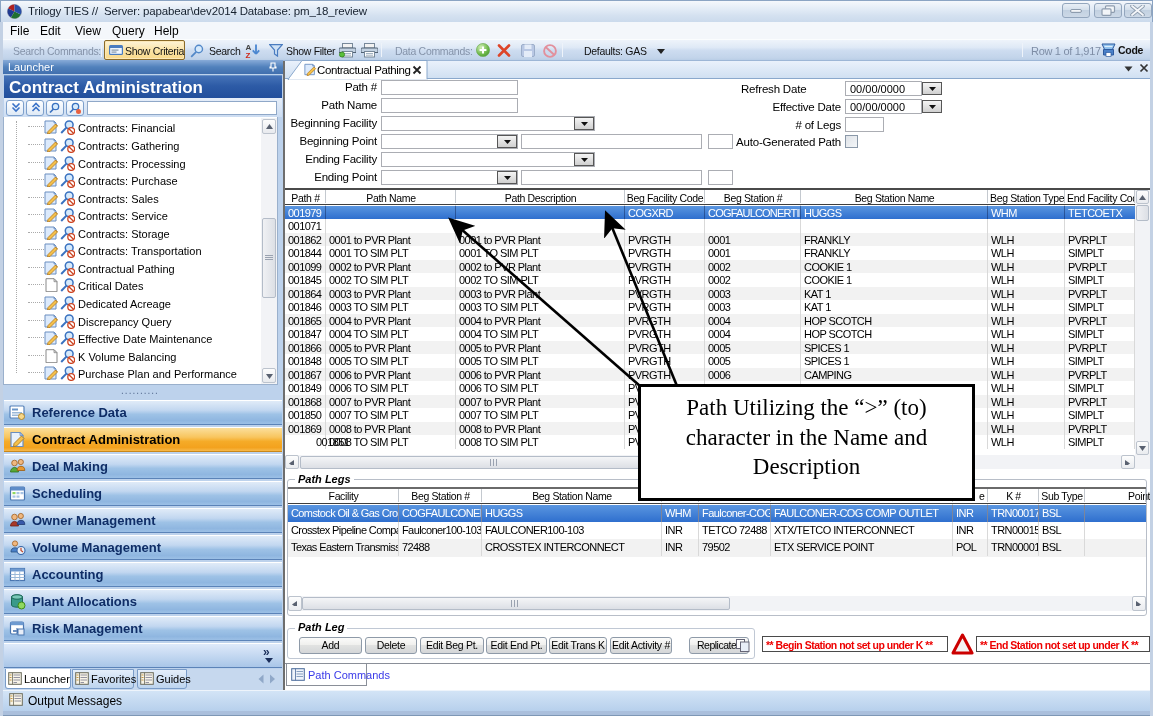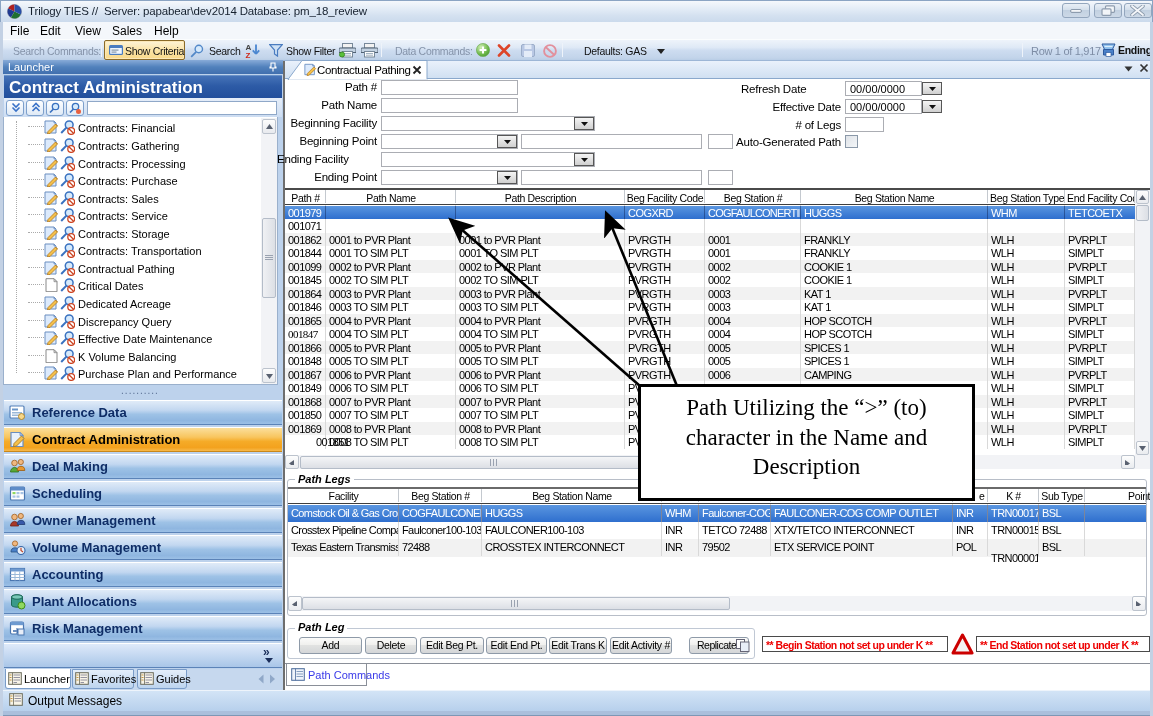--- a/index.html
+++ b/index.html
@@ -37,21 +37,21 @@
   </svg>
 <svg class="a" style="left:1130px;top:5px" width="15" height="11" viewBox="0 0 15 11">
     <path d="M2 1 L13 10 M13 1 L2 10" stroke="#8d9cae" stroke-width="3.6" stroke-linecap="round"></path>
     <path d="M2 1 L13 10 M13 1 L2 10" stroke="#f4f6f9" stroke-width="1.8" stroke-linecap="round"></path>
   </svg>
 
 <div class="a" style="left:1px;top:22px;width:1151px;height:17px;background:#f4f7fb;border-left:2px solid #bccee6;border-right:2px solid #bccee6"></div>
 <div class="a" style="left:10px;top:24px;font-size:12px;color:#000">File</div>
 <div class="a" style="left:40px;top:24px;font-size:12px;color:#000">Edit</div>
 <div class="a" style="left:75px;top:24px;font-size:12px;color:#000">View</div>
-<div class="a" style="left:112px;top:24px;font-size:12px;color:#000">Sales</div>
+<div class="a" style="left:112px;top:24px;font-size:12px;color:#000">Query</div>
 <div class="a" style="left:154px;top:24px;font-size:12px;color:#000">Help</div>
 
 <div class="a" style="left:1px;top:39px;width:1151px;height:22px;background:linear-gradient(#f0f5fb,#dfe9f6 40%,#cddcf0 55%,#c2d4ea 90%,#b9cde6);border-left:2px solid #bccee6;border-right:2px solid #bccee6;border-bottom:1px solid #9db6d6"></div>
 <div class="a" style="left:3px;top:39px;width:1147px;height:1px;background:#fbfdfe"></div>
 <div class="tbtext" style="left:13px;top:45px">Search Commands:</div>
 <div class="tbsep" style="left:101px;top:43px"></div>
 <div class="a" style="left:104px;top:40px;width:81px;height:20px;background:linear-gradient(#fdf4d9,#fbe4a7 50%,#f9d98a);border:1px solid #8a6a28;border-radius:2px;box-shadow:inset 0 0 0 1px #fce8b8"></div>
 <svg class="a" style="left:109px;top:45px" width="14" height="10" viewBox="0 0 14 10">
     <rect x="0" y="0" width="14" height="10" rx="1.5" fill="#4a7cc0"></rect>
     <rect x="1.2" y="3" width="11.6" height="5.8" fill="#eef5fd"></rect>
@@ -120,21 +120,21 @@
     <path d="M0 0 h8 l-4 5 z" fill="#222"></path>
   </svg>
 <div class="tbsep" style="left:1022px;top:43px"></div>
 <div class="tbtext" style="left:1031px;top:45px;font-size:11px;color:#7e8da5">Row 1 of 1,917</div>
 <svg class="a" style="left:1100px;top:42px" width="17" height="16" viewBox="0 0 17 16">
     <path d="M2 2 h13 l-2.6 5.5 h-7.8 z" fill="#8ec0ee" stroke="#2d5a9e" stroke-width="1"></path>
     <path d="M3.5 7.5 h10 v5.5 h-10 z" fill="#4a80c8" stroke="#2d5a9e" stroke-width="1"></path>
     <rect x="6" y="10.5" width="5" height="4" fill="#fff" stroke="#2d5a9e" stroke-width="0.7"></rect>
     <line x1="4.5" y1="4.5" x2="12.5" y2="4.5" stroke="#dceefc" stroke-width="1.2"></line>
   </svg>
-<div class="tbblack" style="left:1118px;top:44px;font-weight:bold">Ending</div>
+<div class="tbblack" style="left:1118px;top:44px;font-weight:bold">Code</div>
 <div class="a" style="left:3px;top:61px;width:280px;height:629px;background:#bdd2ec"></div>
 <div class="a" style="left:3px;top:60px;width:280px;height:14px;background:linear-gradient(#88abd8,#5181bc 50%,#416fae);color:#fff;font-size:11px">
     <span style="position:absolute;left:5px;top:1px">Launcher</span>
     <svg class="a" style="left:266px;top:2px" width="8" height="10" viewBox="0 0 8 10">
       <path d="M2 1 h4 v4 h1 v1 h-6 v-1 h1 z M4 6 v3.4" stroke="#fff" stroke-width="1.1" fill="none"></path>
     </svg>
   </div>
 <div class="a" style="left:4px;top:75px;width:278px;height:23px;background:linear-gradient(#4673b8,#2d5ba6 45%,#224f9c);color:#fff;font-size:17px;font-weight:bold;border-top:1px solid #6a92c8">
     <span style="position:absolute;left:5px;top:2px">Contract Administration</span>
   </div>
@@ -523,21 +523,21 @@
 <svg class="a" style="left:1124px;top:66px" width="9" height="6" viewBox="0 0 9 6">
     <path d="M0.5 0.5 h8 l-4 5 z" fill="#333"></path>
   </svg>
 <svg class="a" style="left:1139px;top:63px" width="10" height="10" viewBox="0 0 10 10">
     <path d="M1.5 1.5 L8.5 8.5 M8.5 1.5 L1.5 8.5" stroke="#333" stroke-width="1.7"></path>
   </svg>
 <div class="flabel" style="left:277px;top:81px;width:100px;text-align:right">Path #</div>
 <div class="flabel" style="left:277px;top:99px;width:100px;text-align:right">Path Name</div>
 <div class="flabel" style="left:277px;top:117px;width:100px;text-align:right">Beginning Facility</div>
 <div class="flabel" style="left:277px;top:135px;width:100px;text-align:right">Beginning Point</div>
-<div class="flabel" style="left:277px;top:153px;width:100px;">Ending Facility</div>
+<div class="flabel" style="left:277px;top:153px;width:100px;text-align:right">Ending Facility</div>
 <div class="flabel" style="left:277px;top:171px;width:100px;text-align:right">Ending Point</div>
 <div class="finput" style="left:381px;top:80px;width:137px;height:15px"></div>
 <div class="finput" style="left:381px;top:98px;width:137px;height:15px"></div>
 <div class="finput" style="left:381px;top:116px;width:214px;height:15px"></div>
 <div class="a" style="left:574px;top:117px;width:20px;height:13px;background:linear-gradient(#f4f4f4,#d0d0d0);border:1px solid #565656"></div>
 <svg class="a" style="left:581px;top:122px" width="7" height="4" viewBox="0 0 7 4">
     <path d="M0 0 h7 l-3.5 4 z" fill="#111"></path>
   </svg>
 <div class="finput" style="left:381px;top:134px;width:137px;height:15px"></div>
 <div class="a" style="left:497px;top:135px;width:20px;height:13px;background:linear-gradient(#f4f4f4,#d0d0d0);border:1px solid #565656"></div>
@@ -669,21 +669,21 @@
 <div class="gc" style="left:988px;top:301.0px;width:76px;color:#000;">WLH</div>
 <div class="gc" style="left:1065px;top:301.0px;width:69px;color:#000;">SIMPLT</div>
 <div class="gc" style="left:285px;top:314.5px;width:40px;color:#000;">001865</div>
 <div class="gc" style="left:326px;top:314.5px;width:129px;color:#000;">0004 to PVR Plant</div>
 <div class="gc" style="left:456px;top:314.5px;width:168px;color:#000;">0004 to PVR Plant</div>
 <div class="gc" style="left:625px;top:314.5px;width:79px;color:#000;">PVRGTH</div>
 <div class="gc" style="left:705px;top:314.5px;width:95px;color:#000;">0004</div>
 <div class="gc" style="left:801px;top:314.5px;width:186px;color:#000;">HOP SCOTCH</div>
 <div class="gc" style="left:988px;top:314.5px;width:76px;color:#000;">WLH</div>
 <div class="gc" style="left:1065px;top:314.5px;width:69px;color:#000;">PVRPLT</div>
-<div class="gc" style="left:285px;top:328.0px;width:40px;color:#000;font-family:Liberation Serif, serif;">001847</div>
+<div class="gc" style="left:285px;top:328.0px;width:40px;color:#000;">001847</div>
 <div class="gc" style="left:326px;top:328.0px;width:129px;color:#000;">0004 TO SIM PLT</div>
 <div class="gc" style="left:456px;top:328.0px;width:168px;color:#000;">0004 TO SIM PLT</div>
 <div class="gc" style="left:625px;top:328.0px;width:79px;color:#000;">PVRGTH</div>
 <div class="gc" style="left:705px;top:328.0px;width:95px;color:#000;">0004</div>
 <div class="gc" style="left:801px;top:328.0px;width:186px;color:#000;">HOP SCOTCH</div>
 <div class="gc" style="left:988px;top:328.0px;width:76px;color:#000;">WLH</div>
 <div class="gc" style="left:1065px;top:328.0px;width:69px;color:#000;">SIMPLT</div>
 <div class="gc" style="left:285px;top:341.5px;width:40px;color:#000;">001866</div>
 <div class="gc" style="left:326px;top:341.5px;width:129px;color:#000;">0005 to PVR Plant</div>
 <div class="gc" style="left:456px;top:341.5px;width:168px;color:#000;">0005 to PVR Plant</div>
@@ -823,21 +823,21 @@
 <div class="gc" style="left:953px;top:523.9px;width:34px;color:#000;">INR</div>
 <div class="gc" style="left:988px;top:523.9px;width:50px;color:#000;">TRN00015</div>
 <div class="gc" style="left:1039px;top:523.9px;width:45px;color:#000;">BSL</div>
 <div class="gc" style="left:288px;top:541.3px;width:110px;color:#000;letter-spacing:-0.6px;">Texas Eastern Transmiss</div>
 <div class="gc" style="left:399px;top:541.3px;width:82px;color:#000;letter-spacing:-0.6px;">72488</div>
 <div class="gc" style="left:482px;top:541.3px;width:179px;color:#000;">CROSSTEX INTERCONNECT</div>
 <div class="gc" style="left:662px;top:541.3px;width:36px;color:#000;">INR</div>
 <div class="gc" style="left:699px;top:541.3px;width:71px;color:#000;">79502</div>
 <div class="gc" style="left:771px;top:541.3px;width:181px;color:#000;">ETX SERVICE POINT</div>
 <div class="gc" style="left:953px;top:541.3px;width:34px;color:#000;">POL</div>
-<div class="gc" style="left:988px;top:541.3px;width:50px;color:#000;margin-top:11px;">TRN00001</div>
+<div class="gc" style="left:988px;top:541.3px;width:50px;color:#000;">TRN00001</div>
 <div class="gc" style="left:1039px;top:541.3px;width:45px;color:#000;">BSL</div>
 <div class="a" style="left:398px;top:504.5px;width:1px;height:17.4px;background:rgba(10,30,80,0.45)"></div>
 <div class="a" style="left:481px;top:504.5px;width:1px;height:17.4px;background:rgba(10,30,80,0.45)"></div>
 <div class="a" style="left:661px;top:504.5px;width:1px;height:17.4px;background:rgba(10,30,80,0.45)"></div>
 <div class="a" style="left:698px;top:504.5px;width:1px;height:17.4px;background:rgba(10,30,80,0.45)"></div>
 <div class="a" style="left:770px;top:504.5px;width:1px;height:17.4px;background:rgba(10,30,80,0.45)"></div>
 <div class="a" style="left:952px;top:504.5px;width:1px;height:17.4px;background:rgba(10,30,80,0.45)"></div>
 <div class="a" style="left:987px;top:504.5px;width:1px;height:17.4px;background:rgba(10,30,80,0.45)"></div>
 <div class="a" style="left:1038px;top:504.5px;width:1px;height:17.4px;background:rgba(10,30,80,0.45)"></div>
 <div class="a" style="left:1084px;top:504.5px;width:1px;height:17.4px;background:rgba(10,30,80,0.45)"></div>

